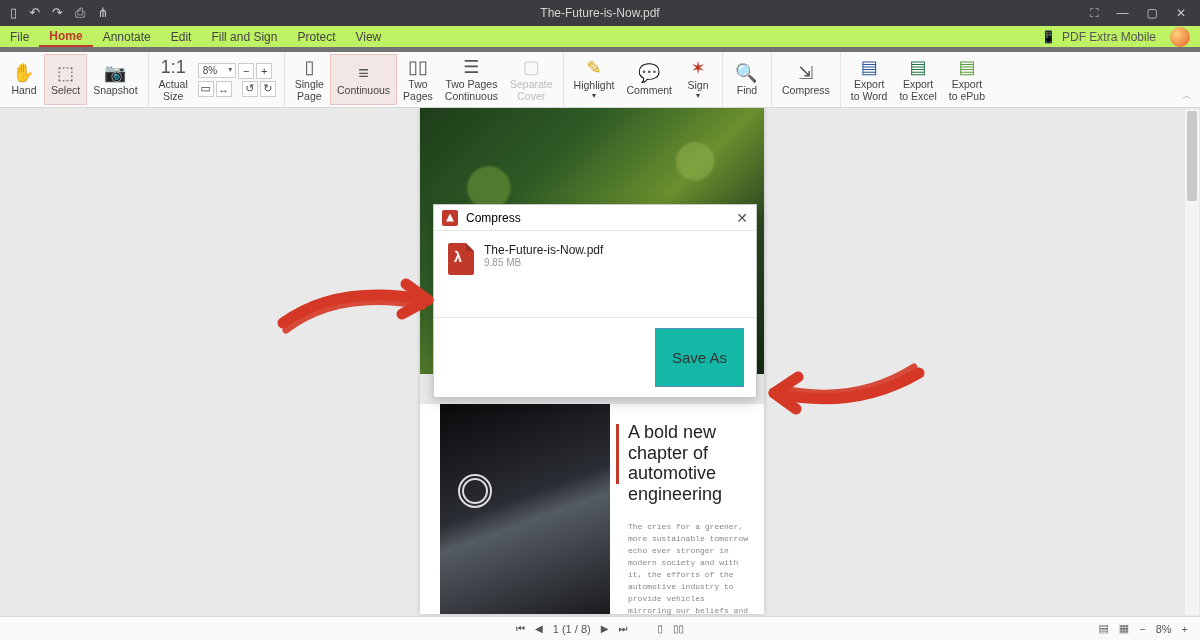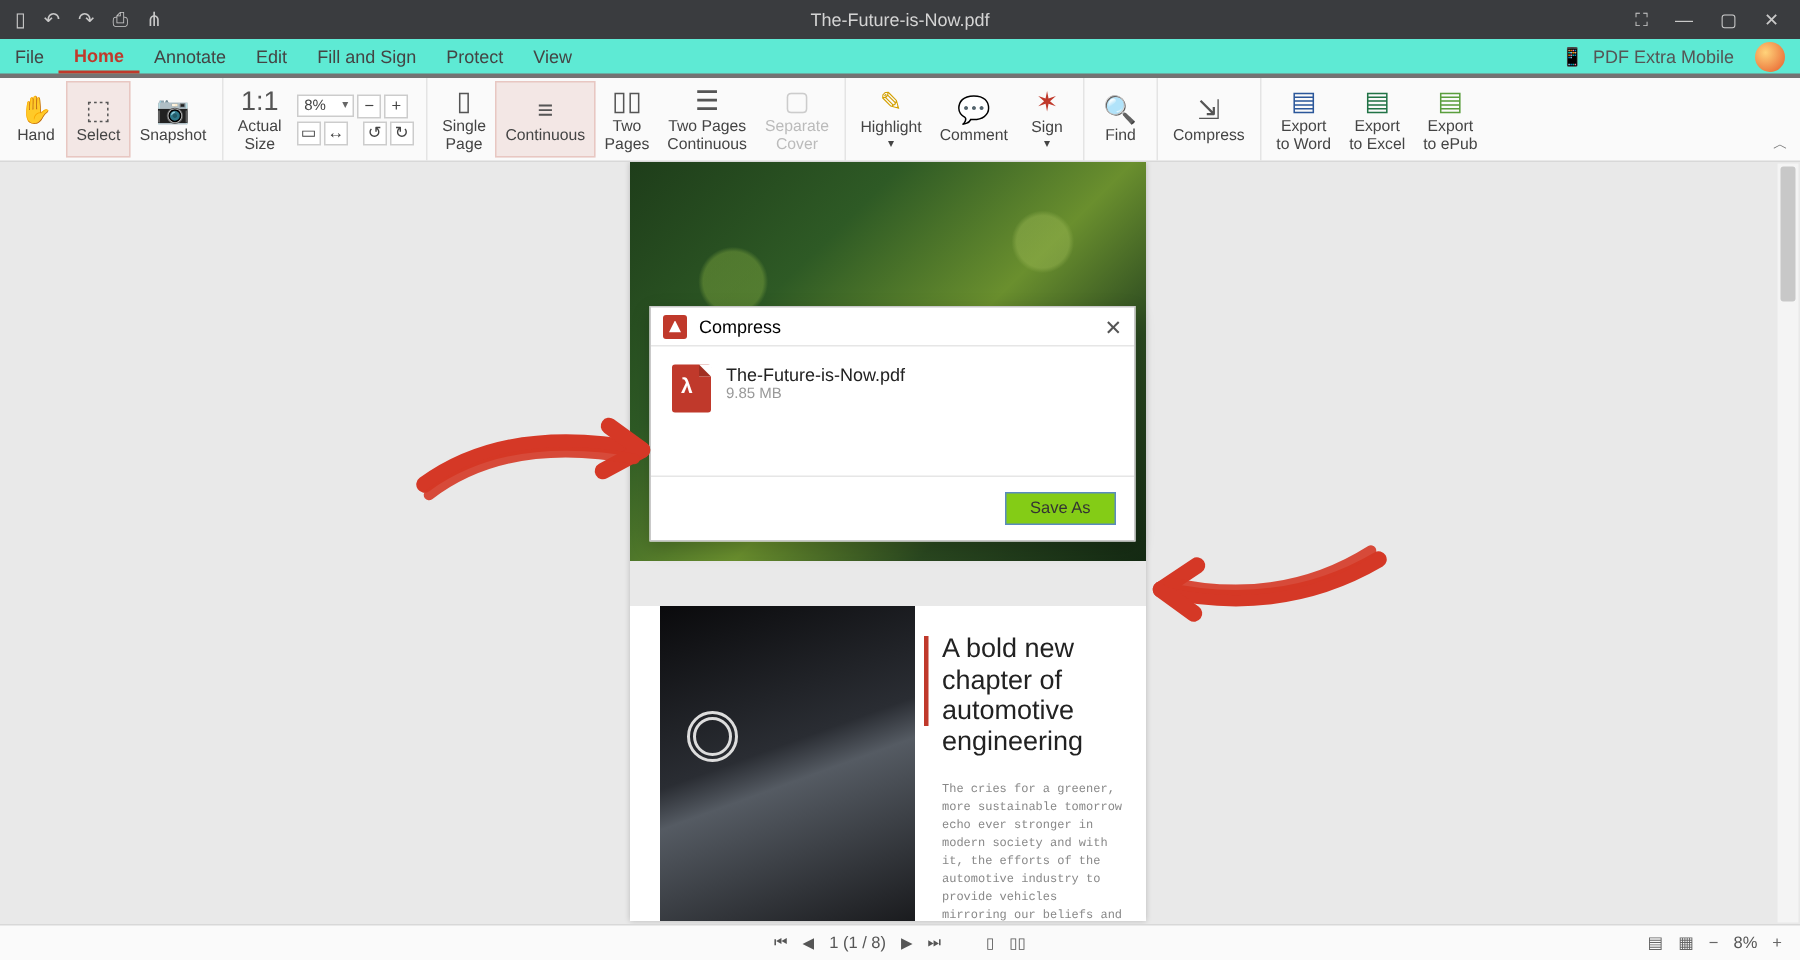--- a/index.html
+++ b/index.html
@@ -3,21 +3,21 @@
 <meta charset="utf-8">
 <style>
   * { box-sizing: border-box; margin: 0; padding: 0; font-family: "Segoe UI", Arial, sans-serif; }
   html, body { width: 1200px; height: 640px; overflow: hidden; background: #f0f0f0; }
   .titlebar { height: 26px; background: #3a3c3f; color: #fff; display: flex; align-items: center; font-size: 12px; position: relative; }
   .tb-left { display: flex; gap: 12px; padding-left: 10px; }
   .tb-left span { color: #c9c9c9; cursor: pointer; font-size: 13px; }
   .tb-title { position: absolute; left: 0; right: 0; text-align: center; color: #d4d4d4; pointer-events: none; }
   .tb-right { position: absolute; right: 0; display: flex; gap: 18px; padding-right: 14px; color: #c9c9c9; }
   .tb-right span { cursor: pointer; }
-  .menubar { height: 26px; background: #5eead4; display: flex; align-items: center; font-size: 12px; border-bottom: 3px solid #737373; }
+  .menubar { height: 26px; background: #bef264; display: flex; align-items: center; font-size: 12px; border-bottom: 5px solid #737373; }
   .menubar .mi { padding: 0 10px; height: 100%; display: flex; align-items: center; cursor: pointer; color: #444; }
   .menubar .mi.active { color: #c0392b; border-bottom: 2px solid #c0392b; font-weight: 600; }
   .menubar .spacer { flex: 1; }
   .menubar .mobile { display: flex; align-items: center; gap: 6px; padding-right: 14px; color: #555; }
   .avatar { width: 20px; height: 20px; border-radius: 50%; background: radial-gradient(circle at 35% 35%, #ffd37a, #e65b2b); margin-right: 10px; }
   .ribbon { height: 56px; background: #fafafa; border-bottom: 1px solid #d8d8d8; display: flex; align-items: stretch; font-size: 10.5px; color: #444; position: relative; }
   .rgrp { display: flex; align-items: stretch; border-right: 1px solid #e4e4e4; padding: 2px 4px; }
   .rbtn { display: flex; flex-direction: column; align-items: center; justify-content: center; padding: 0 6px; cursor: pointer; min-width: 40px; text-align: center; line-height: 1.1; }
   .rbtn.sel { background: #f3e7e5; border: 1px solid #e8c7c2; }
   .rbtn .ic { font-size: 18px; color: #555; height: 22px; display: flex; align-items: center; justify-content: center; }
@@ -57,21 +57,21 @@
   .dlg-title .cls{ margin-left:auto; cursor:pointer; color:#555; font-size:14px;}
   .dlg-file{ display:flex; gap:10px; padding:12px 14px; align-items:flex-start;}
   .pdfic{ width:26px; height:32px; background:#c0392b; border-radius:2px; position:relative;}
   .pdfic::before{content:"";position:absolute;right:0;top:0;border-left:8px solid #a12f22;border-top:8px solid #fff;}
   .pdfic::after{content:"λ";position:absolute;left:6px;top:6px;color:#fff;font-size:14px;font-weight:bold;}
   .dlg-file .fn{ font-size:12px; color:#222;}
   .dlg-file .fs{ font-size:10px; color:#999;}
   .dlg-body{ padding: 6px 14px 24px 14px; line-height:1.9; color:#333;}
   .dlg-body .old{ color:#b7b7b7; text-decoration:line-through; font-size:11px;}
   .dlg-foot{ border-top:1px solid #e6e6e6; padding:10px 12px; display:flex; justify-content:flex-end;}
-  .dlg-foot button{ border:1px solid #5a8bbf; background:#84cc16; color:#333; font-size:11px; padding:4px 16px; cursor:pointer;}
+  .dlg-foot button{ border:1px solid #5a8bbf; background:#14b8a6; color:#333; font-size:15px; padding:20px 16px; cursor:pointer;}
   
   .arrow{position:absolute; pointer-events:none;}
   .arrow svg{overflow:visible;}
   
   .statusbar{ height:24px; background:#fafafa; border-top:1px solid #d8d8d8; display:flex; align-items:center; font-size:11px; color:#555;}
   .sb-center{ position:absolute; left:0; right:0; display:flex; justify-content:center; align-items:center; gap:10px;}
   .sb-center .nav{ cursor:pointer; color:#555; font-size:10px;}
   .sb-right{ margin-left:auto; display:flex; align-items:center; gap:10px; padding-right:12px; z-index:1;}
   .sb-right .ic{ cursor:pointer; color:#666;}
 </style>

